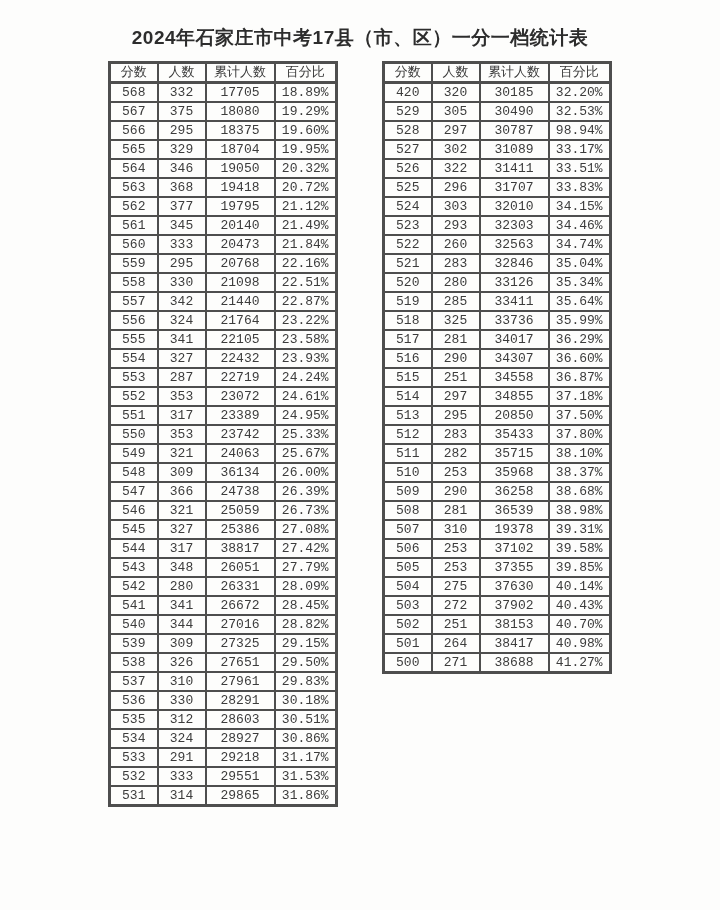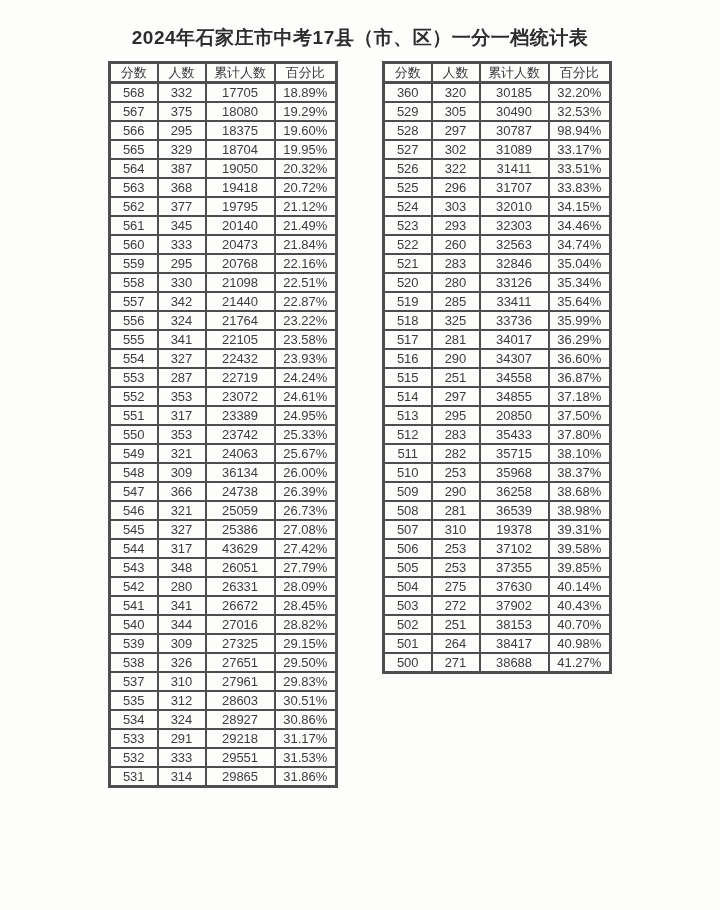--- a/index.html
+++ b/index.html
@@ -26,20 +26,21 @@
     padding-top: 27px;
     letter-spacing: 0.5px;
     line-height: 1.2;
   }
   .tables {
     display: flex;
     justify-content: center;
     align-items: flex-start;
     gap: 44px;
     margin-top: 11px;
+    font-family: Liberation Mono, monospace;
   }
   table.score-table {
     border-collapse: collapse;
     table-layout: fixed;
     width: 227px;
     border: 3px solid #4e4e4e;
   }
   table.score-table col.c1 { width: 48px; }
   table.score-table col.c2 { width: 48px; }
   table.score-table col.c3 { width: 69px; }
@@ -105,21 +106,21 @@
             <td>19.60%</td>
           </tr>
           <tr>
             <td>565</td>
             <td>329</td>
             <td>18704</td>
             <td>19.95%</td>
           </tr>
           <tr>
             <td>564</td>
-            <td>387</td>
+            <td>346</td>
             <td>19050</td>
             <td>20.32%</td>
           </tr>
           <tr>
             <td>563</td>
             <td>368</td>
             <td>19418</td>
             <td>20.72%</td>
           </tr>
           <tr>
@@ -226,21 +227,21 @@
           </tr>
           <tr>
             <td>545</td>
             <td>327</td>
             <td>25386</td>
             <td>27.08%</td>
           </tr>
           <tr>
             <td>544</td>
             <td>317</td>
-            <td>43629</td>
+            <td>38817</td>
             <td>27.42%</td>
           </tr>
           <tr>
             <td>543</td>
             <td>348</td>
             <td>26051</td>
             <td>27.79%</td>
           </tr>
           <tr>
             <td>542</td>
@@ -270,20 +271,26 @@
             <td>538</td>
             <td>326</td>
             <td>27651</td>
             <td>29.50%</td>
           </tr>
           <tr>
             <td>537</td>
             <td>310</td>
             <td>27961</td>
             <td>29.83%</td>
+          </tr>
+          <tr>
+            <td>536</td>
+            <td>330</td>
+            <td>28291</td>
+            <td>30.18%</td>
           </tr>
           <tr>
             <td>535</td>
             <td>312</td>
             <td>28603</td>
             <td>30.51%</td>
           </tr>
           <tr>
             <td>534</td>
             <td>324</td>
@@ -321,21 +328,21 @@
       <thead>
         <tr>
             <th>分数</th>
             <th>人数</th>
             <th>累计人数</th>
             <th>百分比</th>
           </tr>
       </thead>
       <tbody>
           <tr>
-            <td>360</td>
+            <td>420</td>
             <td>320</td>
             <td>30185</td>
             <td>32.20%</td>
           </tr>
           <tr>
             <td>529</td>
             <td>305</td>
             <td>30490</td>
             <td>32.53%</td>
           </tr>

